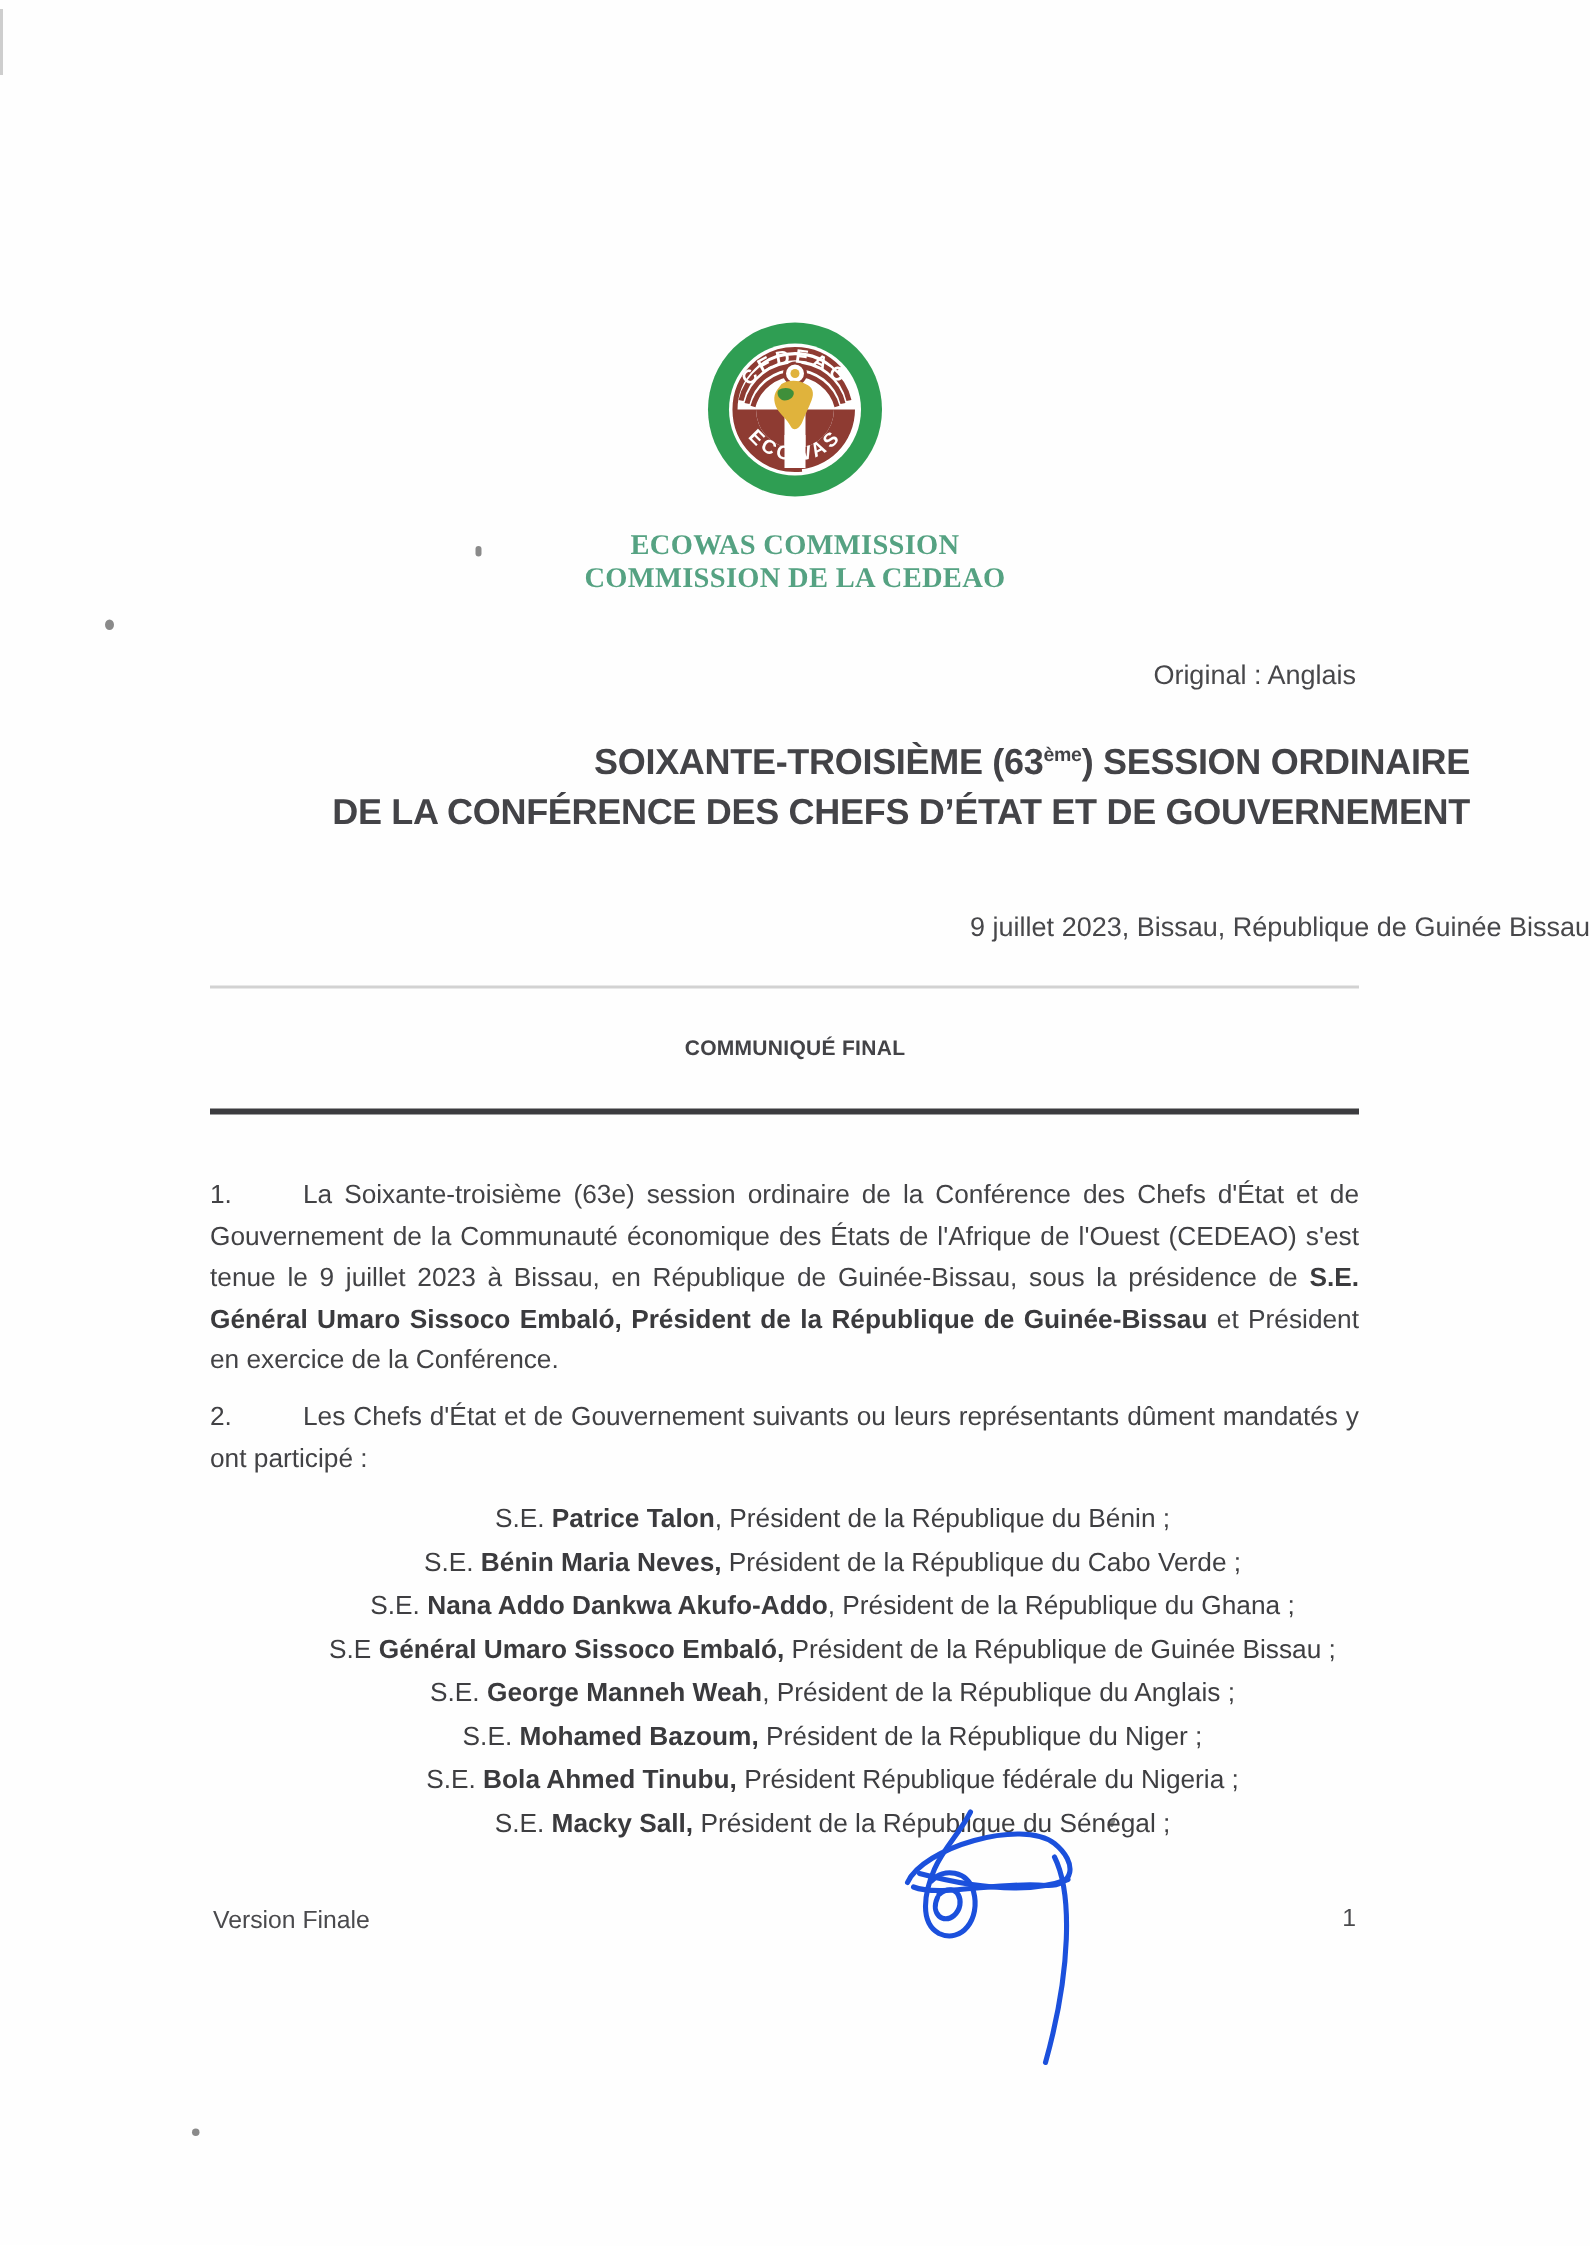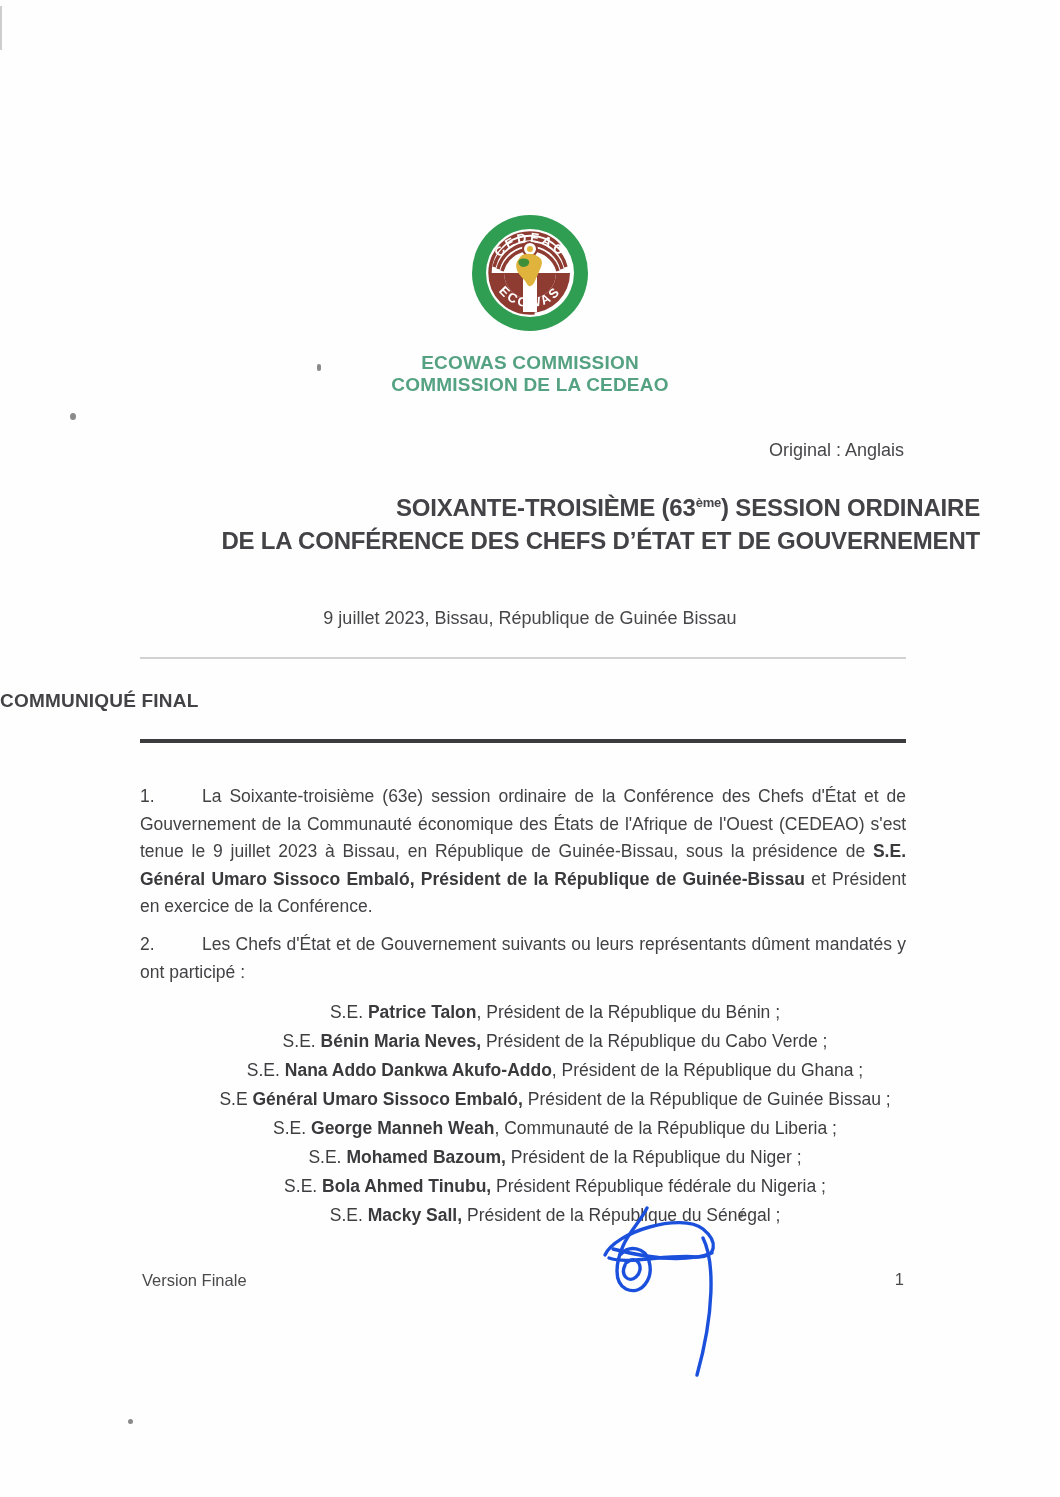--- a/index.html
+++ b/index.html
@@ -20,50 +20,51 @@
   
   .logo-wrap { position: absolute; left: 0; right: 0; top: 212px; text-align: center; }
   .logo-svg { width: 122px; height: 122px; display: inline-block; }
   .org-lines {
     margin-top: 14px;
     font-weight: 700;
     font-size: 19px;
     line-height: 22px;
     color: var(--brand_green_text, #55a282);
     letter-spacing: .2px;
+    font-family: Liberation Serif, serif;
   }
 
   .original-label {
     position: absolute; top: 440px; right: 156px;
     font-size: 18px; color: #47474a;
   }
 
   .title-block {
     position: absolute; left: 80px; right: 80px; top: 486px;
     text-align: right;
     font-weight: 700;
     font-size: 24px;
     line-height: 33px;
     color: #434347;
     letter-spacing: -0.2px;
   }
   .title-block sup { font-size: 13px; vertical-align: 9px; }
 
   .date-line {
     position: absolute; left: 0; right: 0; top: 608px;
-    text-align: center; font-size: 18px; color: #47474a;
+    text-align: right; font-size: 18px; color: #47474a;
   }
 
   .rule-thin {
     position: absolute; left: 140px; width: 766px; top: 657px;
     height: 2px; background: #d2d2d2;
   }
   .communique-title {
     position: absolute; left: 0; right: 0; top: 690px;
-    font-weight: 700; font-size: 19px;
+    text-align: center; font-weight: 700; font-size: 14px;
     color: #434347; letter-spacing: .2px;
   }
   .rule-thick {
     position: absolute; left: 140px; width: 766px; top: 739px;
     height: 4px; background: #3c3c3f;
   }
 
   .body-text { position: absolute; left: 140px; width: 766px; font-size: 17.5px; color: #424245; }
   .para { text-align: justify; line-height: 27.5px; }
   .para .pnum { display: inline-block; width: 62px; font-weight: 400; }
@@ -157,21 +158,21 @@
 
   <p class="body-text para" id="para1"><span class="pnum">1.</span><span>La Soixante-troisième (63e) session ordinaire de la Conférence des Chefs d'État et de Gouvernement de la Communauté économique des États de l'Afrique de l'Ouest (CEDEAO) s'est tenue le 9 juillet 2023 à Bissau, en République de Guinée-Bissau, sous la présidence de </span><b>S.E. Général Umaro Sissoco Embaló, Président de la République de Guinée-Bissau</b><span> et Président en exercice de la Conférence.</span></p>
 
   <p class="body-text para" id="para2"><span class="pnum">2.</span><span>Les Chefs d'État et de Gouvernement suivants ou leurs représentants dûment mandatés y ont participé :</span></p>
 
   <ul class="participants">
     <li><span class="prefix">S.E.</span><b>Patrice Talon</b><span>, Président de la République du Bénin ;</span></li>
     <li><span class="prefix">S.E.</span><b>Bénin Maria Neves,</b><span> Président de la République du Cabo Verde ;</span></li>
     <li><span class="prefix">S.E.</span><b>Nana Addo Dankwa Akufo-Addo</b><span>, Président de la République du Ghana ;</span></li>
     <li><span class="prefix">S.E</span><b>Général Umaro Sissoco Embaló,</b><span> Président de la République de Guinée Bissau ;</span></li>
-    <li><span class="prefix">S.E.</span><b>George Manneh Weah</b><span>, Communauté de la République du Liberia ;</span></li>
+    <li><span class="prefix">S.E.</span><b>George Manneh Weah</b><span>, Président de la République du Anglais ;</span></li>
     <li><span class="prefix">S.E.</span><b>Mohamed Bazoum,</b><span> Président de la République du Niger ;</span></li>
     <li><span class="prefix">S.E.</span><b>Bola Ahmed Tinubu,</b><span> Président République fédérale du Nigeria ;</span></li>
     <li><span class="prefix">S.E.</span><b>Macky Sall,</b><span> Président de la République du Sénégal ;</span></li>
   </ul>
 
   <svg class="signature-svg" viewBox="0 0 150 185">
     <path d="M62 16 C 55 30 44 40 38 54 C 31 70 28 90 41 97 C 56 104 69 87 64 69 C 60 55 44 53 36 62"></path>
     <path d="M20 63 C 30 40 96 20 118 37 C 134 50 131 66 112 65 C 82 62 42 73 24 66"></path>
     <path d="M41 71 C 53 61 60 77 51 85 C 44 91 35 84 40 73"></path>
     <path d="M28 57 C 62 66 100 71 127 61"></path>

